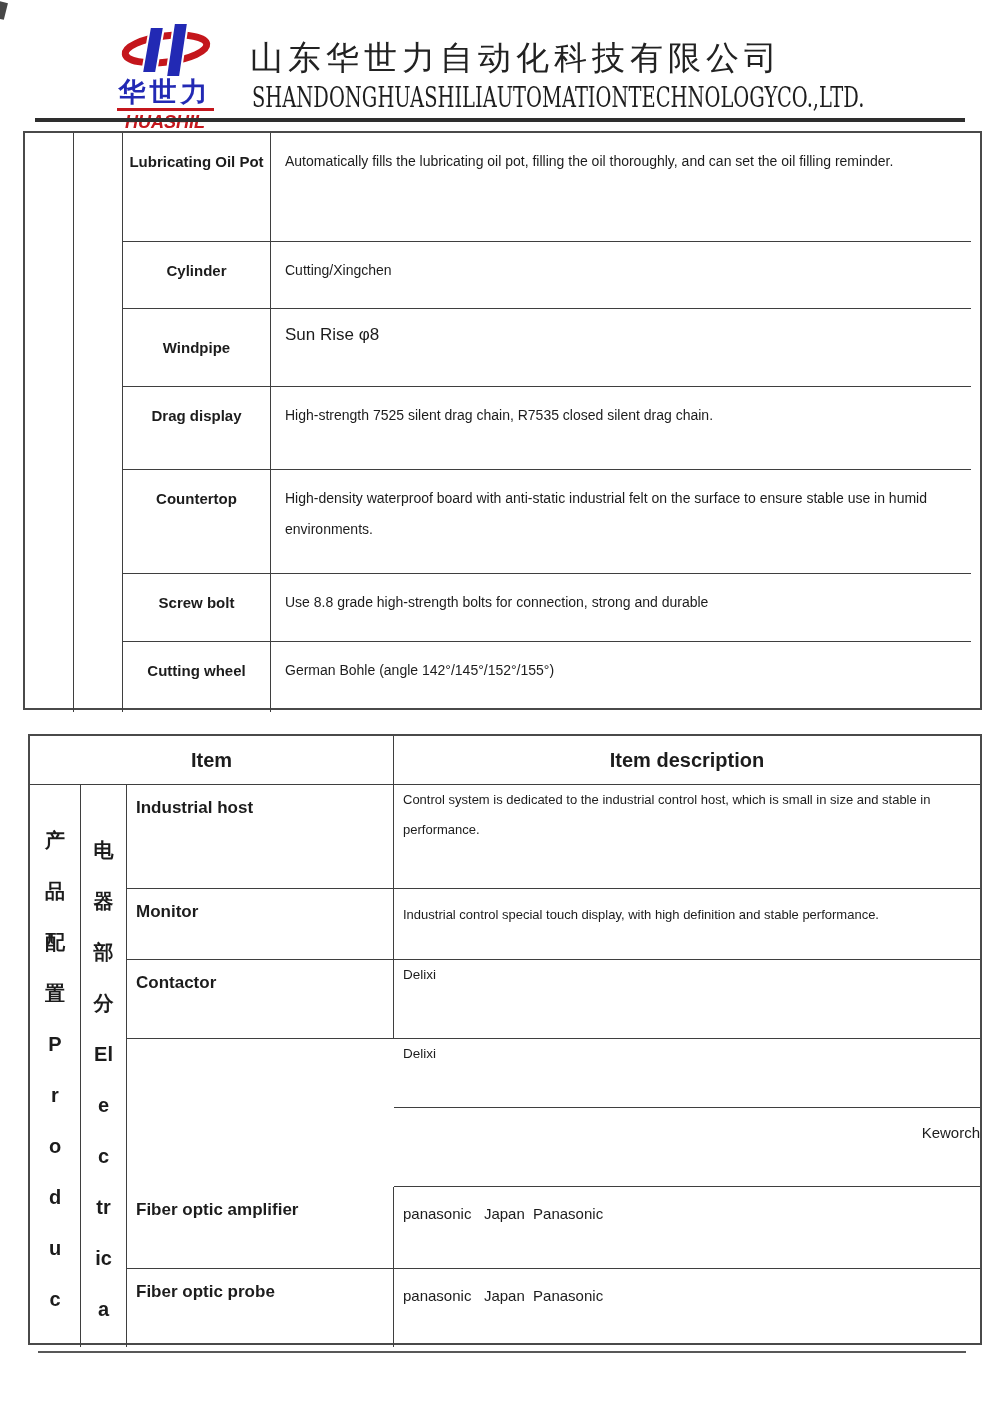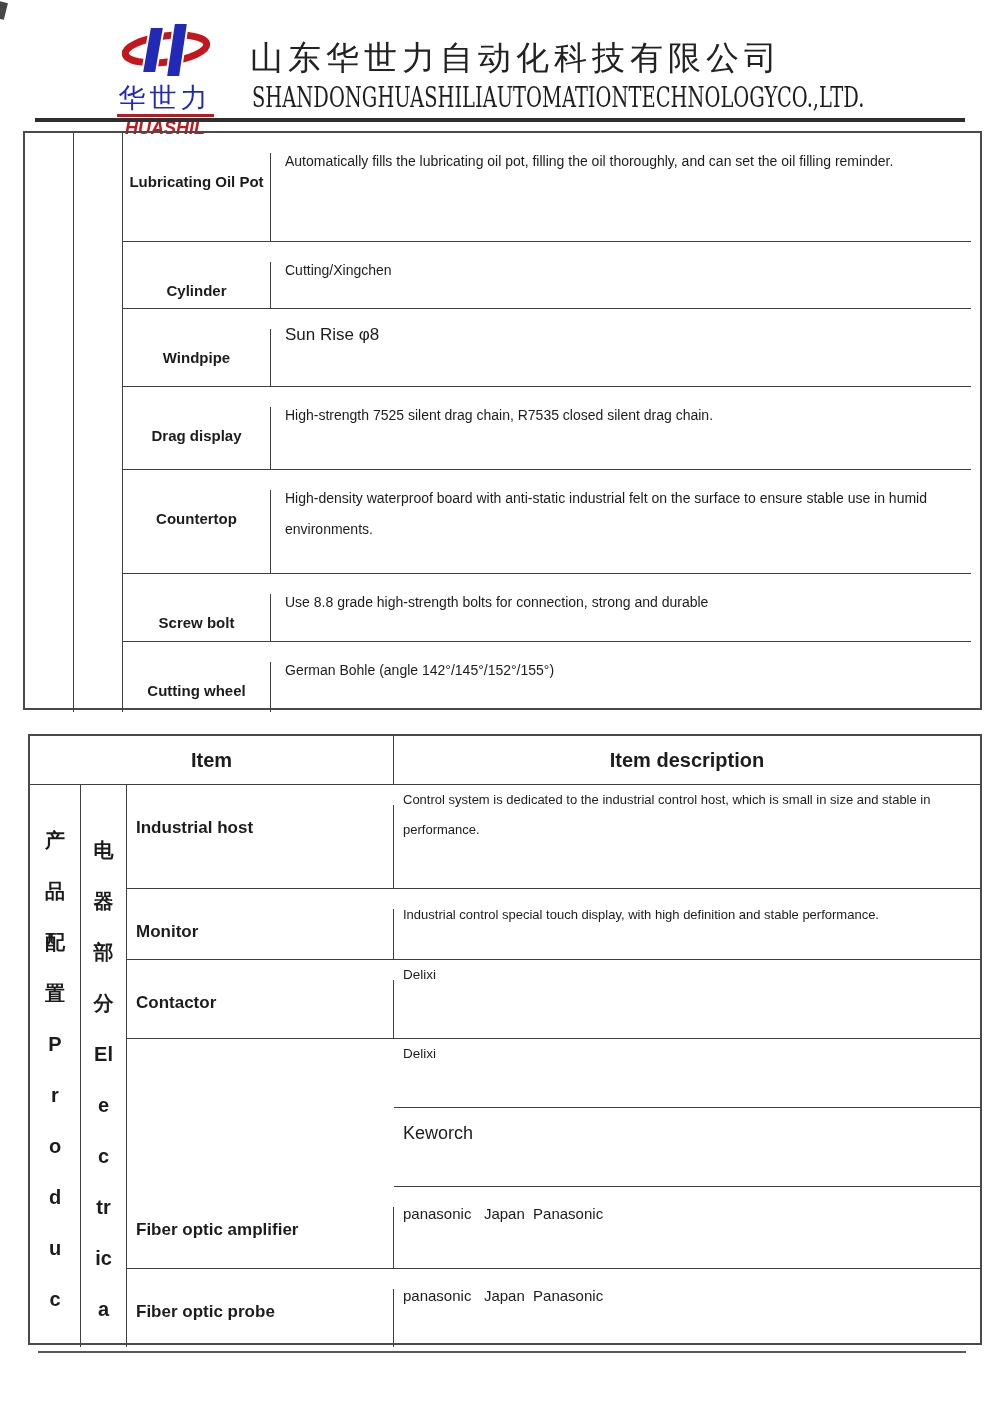--- a/index.html
+++ b/index.html
@@ -10,43 +10,43 @@
   }
   * { box-sizing:border-box; }
 
   
   .corner-mark { position:absolute; left:-3px; top:2px; width:9px; height:17px;
     background:#474747; transform:rotate(14deg); }
 
   
   .logo { position:absolute; left:112px; top:22px; width:106px; text-align:center; }
   .logo-mark { display:block; margin:0 auto; }
-  .logo-cn { display:inline-block; margin-top:7px; padding:0 2px 2px 2px;
-    font-weight:normal; font-size:27px; letter-spacing:4px; color:#2229b4;
+  .logo-cn { display:inline-block; margin-top:1px; padding:0 2px 2px 2px;
+    font-weight:bold; font-size:27px; letter-spacing:4px; color:#2229b4;
     border-bottom:3px solid #c4161c; line-height:1.0; }
   .logo-en { display:block; margin-top:1px; font-weight:bold; font-style:italic;
     font-size:19px; color:#c4161c; letter-spacing:0px; line-height:1.0;
     transform:scaleX(0.95); transform-origin:center; }
 
   .company-cn { position:absolute; left:250px; top:36px; width:540px;
     font-family:"DejaVu Serif","Liberation Serif",serif;
     font-size:33px; letter-spacing:5px; white-space:nowrap; color:#222; }
   .company-en { position:absolute; left:252px; top:82px;
     font-family:"DejaVu Serif","Liberation Serif",serif;
     font-size:27px; white-space:nowrap; color:#1d1d1d;
     transform:scaleX(0.72); transform-origin:left center; }
 
   .header-rule { position:absolute; left:35px; top:118px; width:930px; height:3px;
     border-top:2px solid #2e2e2e; border-bottom:2px solid #2e2e2e; }
 
   
   .cell { min-width:0; min-height:0; }
   .b-r { border-right:1px solid #3f3f3f; }
   .b-b { border-bottom:1px solid #3f3f3f; }
-  .lbl { font-weight:bold;margin-top:20px; }
+  .lbl { font-weight:bold; }
   .desc { white-space:pre-wrap; }
 
   
   .tbl1 { position:absolute; left:23px; top:131px; width:959px; height:579px;
     display:grid;
     grid-template-columns:49px 49px 148px 1fr;
     grid-template-rows:109px 67px 78px 83px 104px 68px 70px;
     border:2px solid #4a4a4a; }
   .tbl1 .lbl { grid-column:3; font-size:15px; text-align:center;
     padding:13px 6px 0 6px; line-height:31px; }
@@ -70,21 +70,21 @@
   .tbl2 .lbl.low { padding-top:31px; }
   .tbl2 .desc { grid-column:4; padding-left:9px; display:flex;
     flex-direction:column; justify-content:flex-start; }
   .tbl2 .desc .txt { line-height:30px; }
   .d-host { justify-content:flex-end; padding-bottom:18px; font-size:13px; }
   .d-host .txt { max-width:560px; }
   .d-monitor { padding-top:11px; font-size:13px; }
   .d-monitor .txt { max-width:500px; line-height:26px; }
   .d-bottom { justify-content:flex-end; padding-bottom:14px; font-size:13.5px; }
   .d-bottom2 { justify-content:flex-end; padding-bottom:8px; font-size:13.5px; }
-  .d-top { padding-top:10px; font-size:18px; }
+  .d-top { padding-top:10px; font-size:15px;text-align:right; }
   .d-pana { padding-top:12px; font-size:15px; }
 
   .footer-rule { position:absolute; left:38px; top:1351px; width:928px; height:2px;
     background:#585858; }
 </style>
 </head>
 <body>
 
 <div class="page">
 

